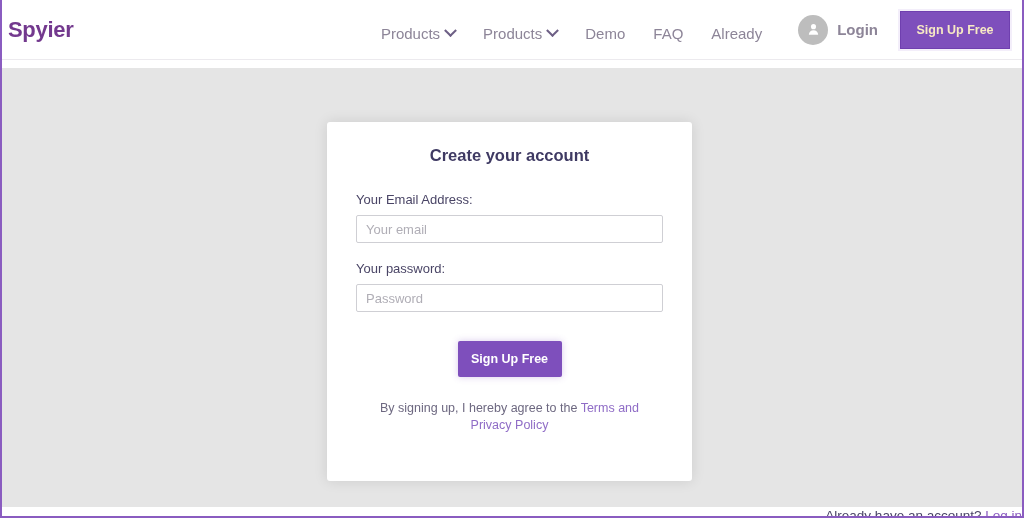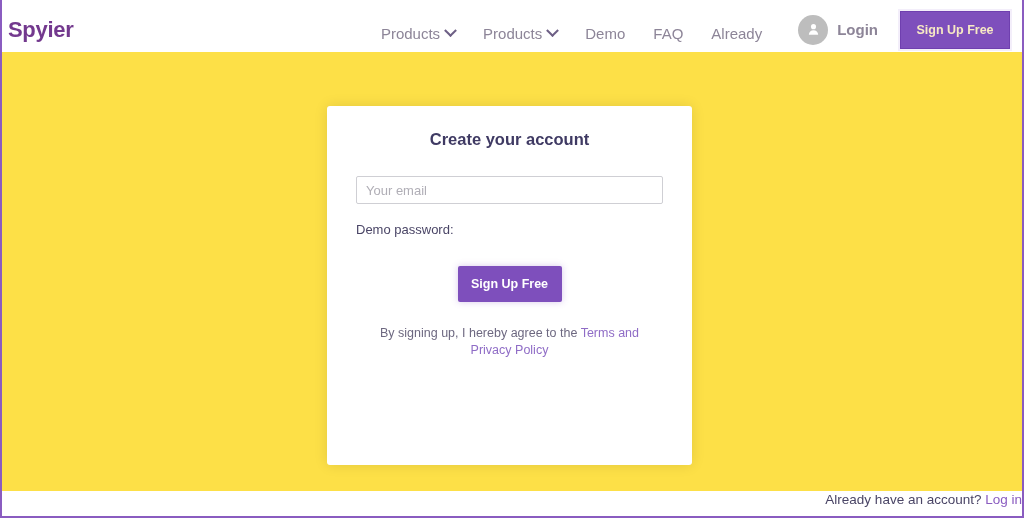--- a/index.html
+++ b/index.html
@@ -120,24 +120,24 @@
   .btn-signup-nav span {
     font-size: 12.5px;
     font-weight: bold;
     color: #f7e9c4;
     white-space: nowrap;
   }
 
   
   .main {
     position: absolute;
-    left: 2px; top: 52px;
+    left: 2px; top: 68px;
     width: 1020px;
     height: 439px;
-    background: #fde047;
+    background: #e5e5e5;
   }
 
   .card {
     position: absolute;
     left: 325px;
     top: 54px;
     width: 365px;
     height: 359px;
     background: #ffffff;
     box-shadow: 0 0 14px rgba(0,0,0,0.11);
@@ -275,25 +275,27 @@
   </nav>
 </header>
 
 <main class="main">
 
   <section class="card">
 
     <h1 class="card-title">Create your account</h1>
 
     <div class="field-block">
+      <div class="field-label">Your Email Address:</div>
       <input class="field-input" type="text" placeholder="Your email" style="">
     </div>
 
     <div class="field-block">
-      <div class="field-label">Demo password:</div>
+      <div class="field-label">Your password:</div>
+      <input class="field-input" type="text" placeholder="Password" style="">
     </div>
 
     <div class="submit-wrap">
       <button class="btn-signup-form">Sign Up Free</button>
     </div>
 
     <p class="terms">
       <span>By signing up, I hereby agree to the </span><a>Terms and Privacy Policy</a>
     </p>
 

